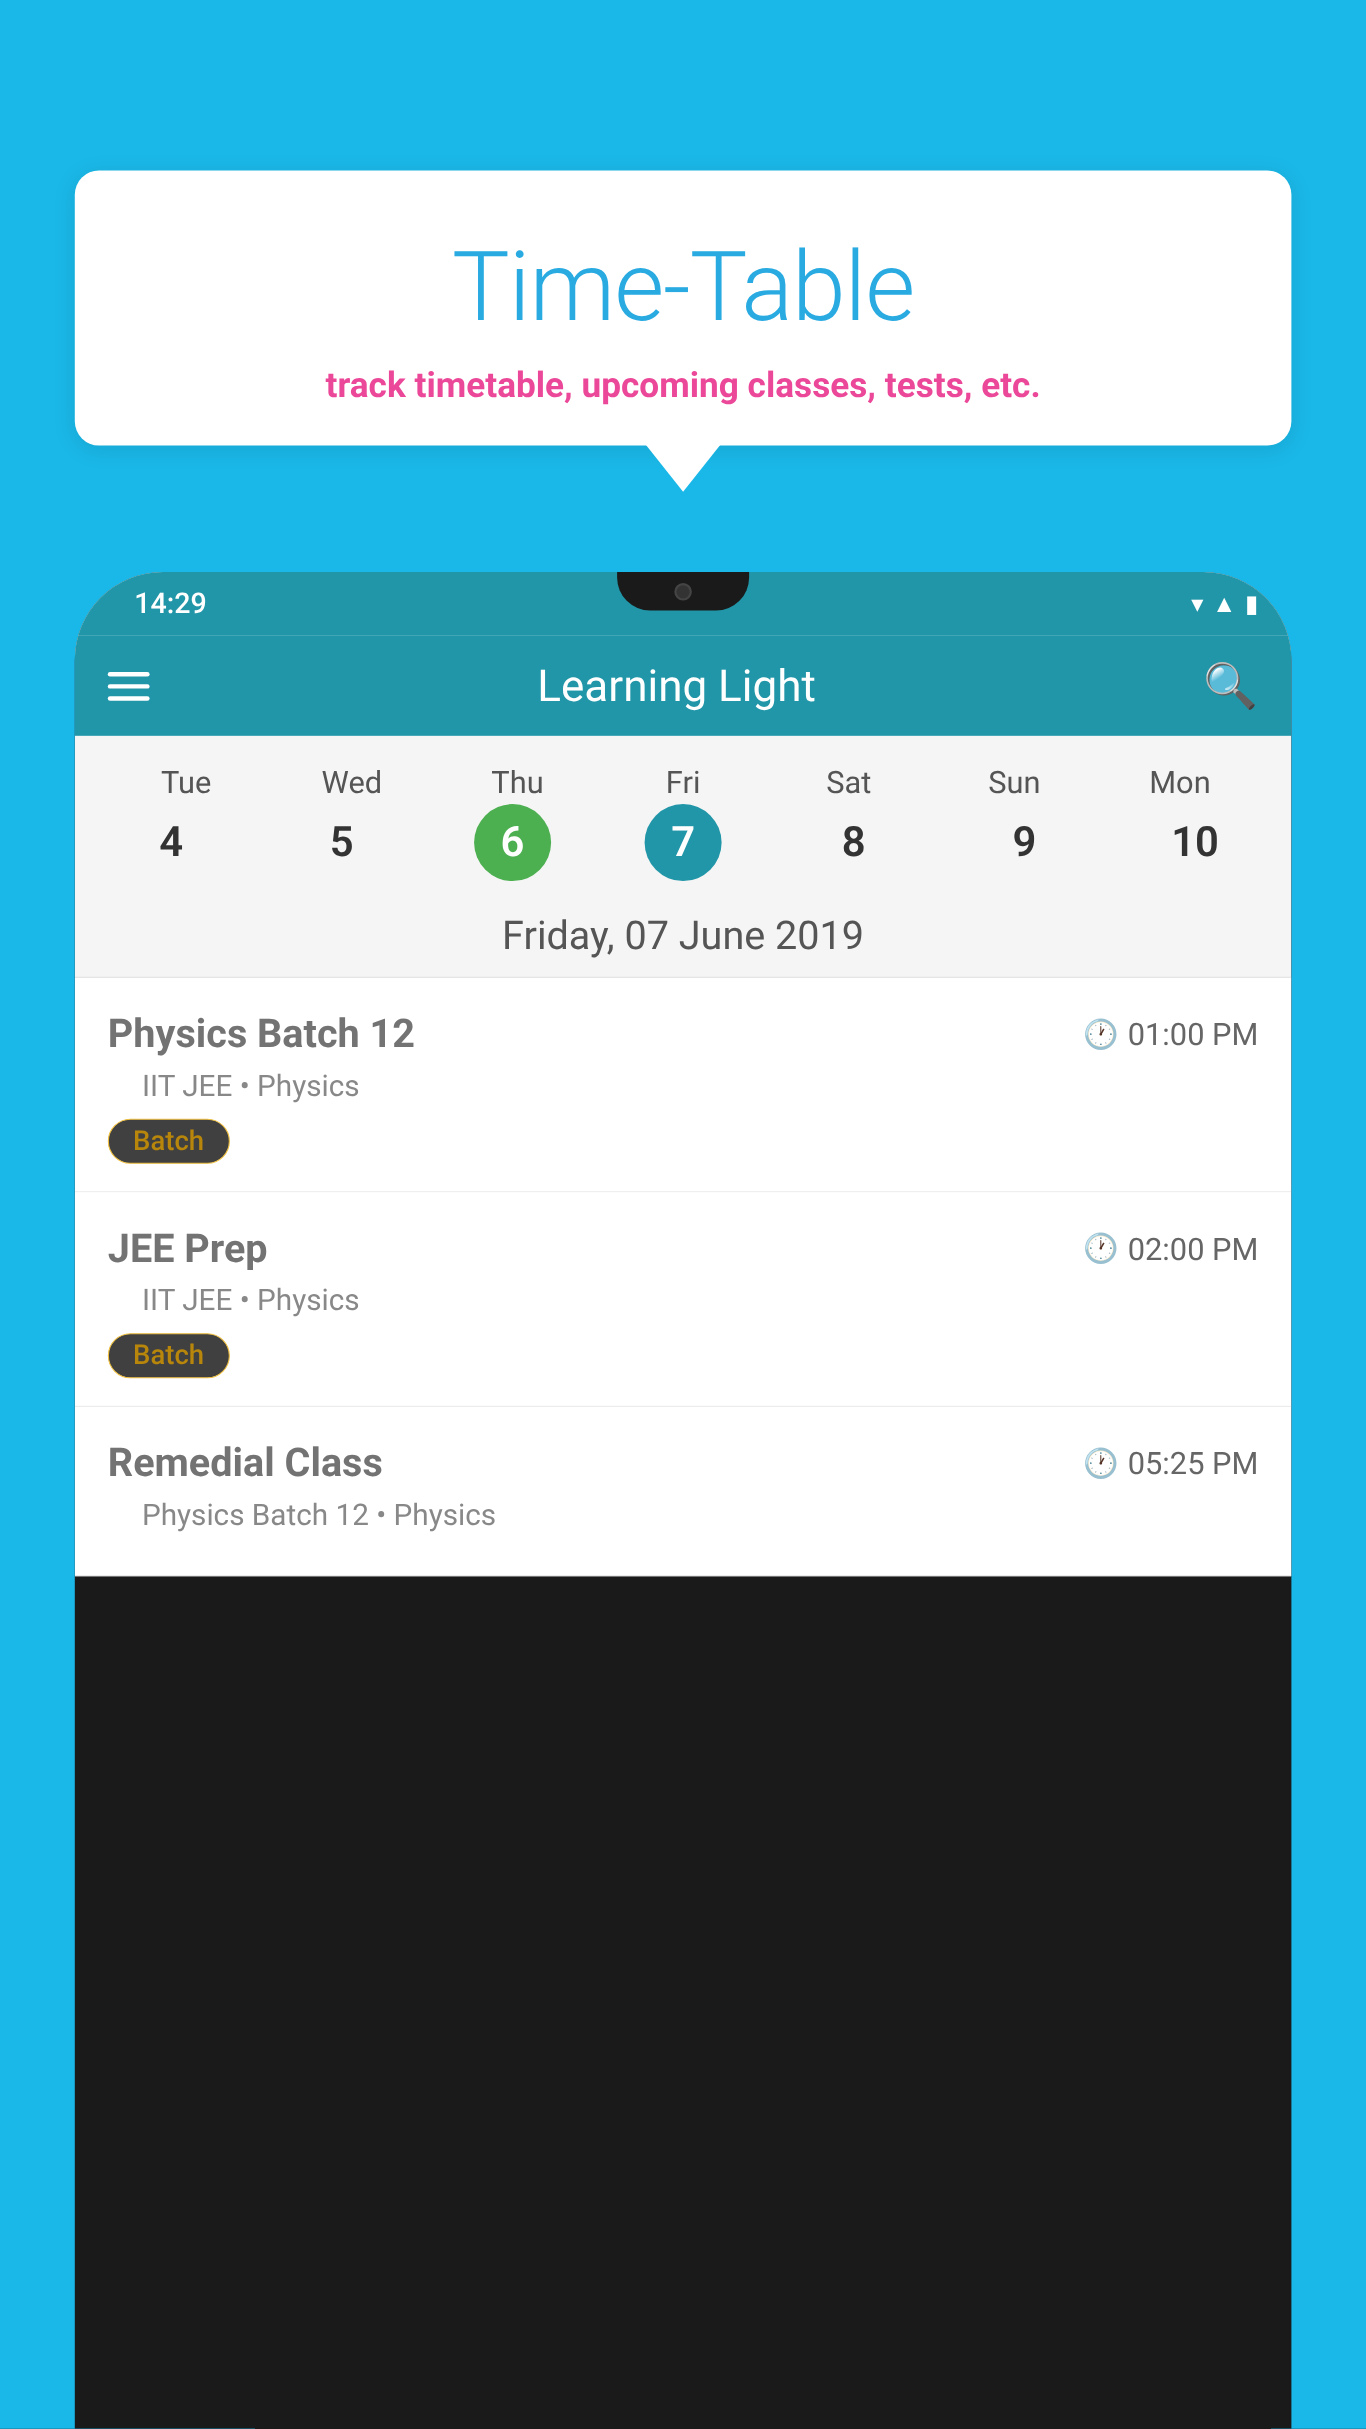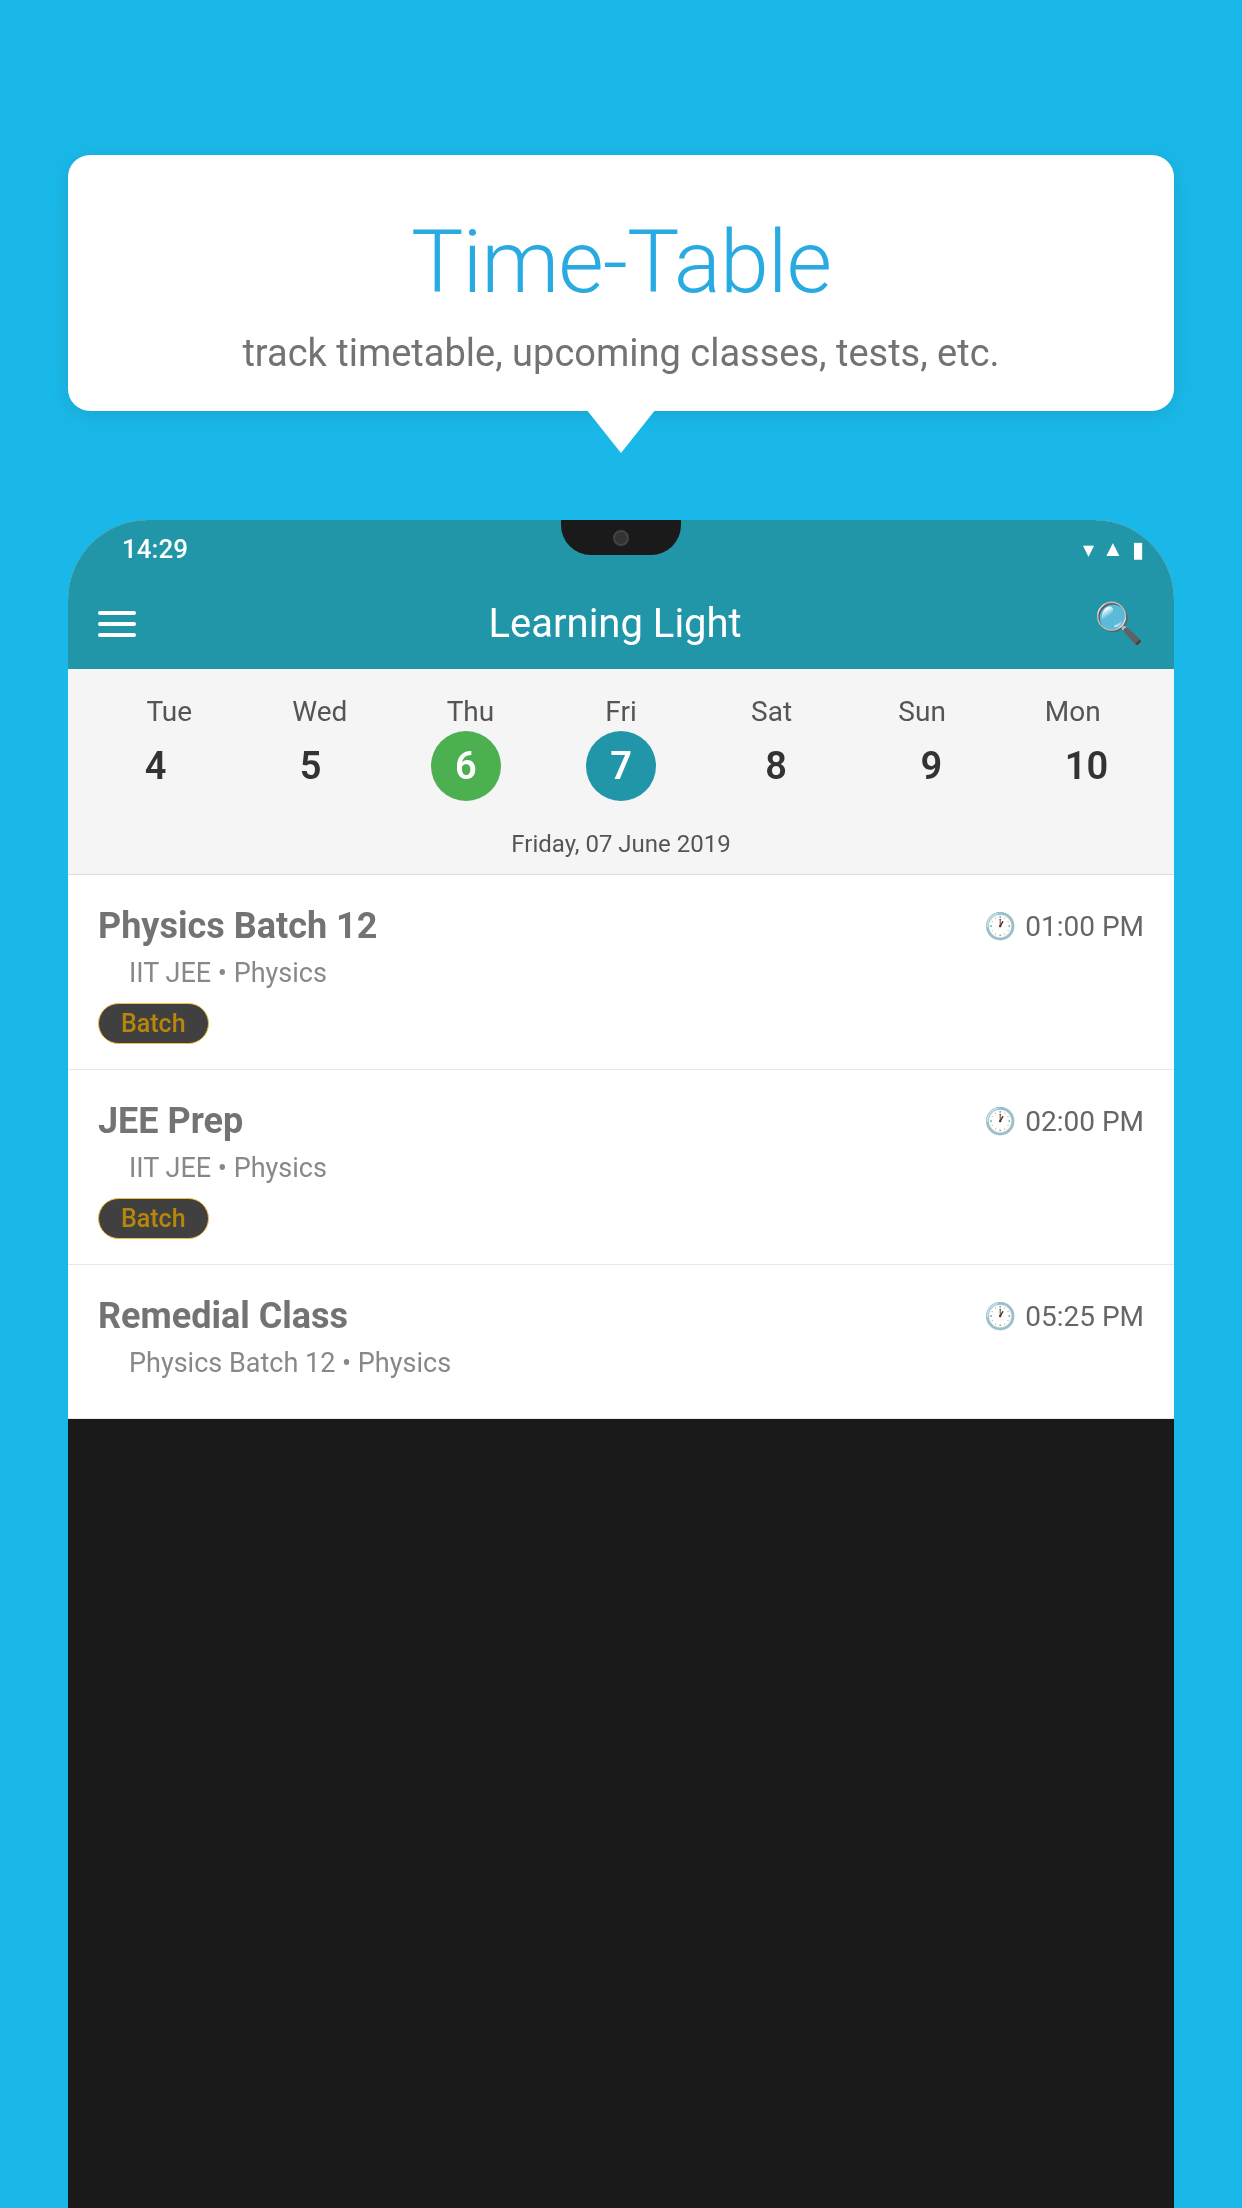--- a/index.html
+++ b/index.html
@@ -42,23 +42,23 @@
 
     .bubble-title {
       font-size: 88px;
       font-weight: 300;
       color: #29abe2;
       letter-spacing: -1px;
       margin-bottom: 18px;
     }
 
     .bubble-subtitle {
-      font-size: 38px;
-      color: #737373;
-      font-weight: 400;
+      font-size: 32px;
+      color: #ec4899;
+      font-weight: 700;
     }
 
     
     .phone-frame {
       position: absolute;
       top: 520px;
       left: 68px;
       right: 68px;
       bottom: 0;
       background: #1a1a1a;
@@ -224,21 +224,21 @@
       z-index: 0;
     }
 
     .day-num span {
       position: relative;
       z-index: 1;
     }
 
     .selected-date-label {
       text-align: center;
-      font-size: 24px;
+      font-size: 36px;
       color: #555;
       padding: 8px 0 16px;
       border-bottom: 1px solid #ddd;
       margin-top: 24px;
     }
 
     
     .classes-list {
       background: white;
     }

